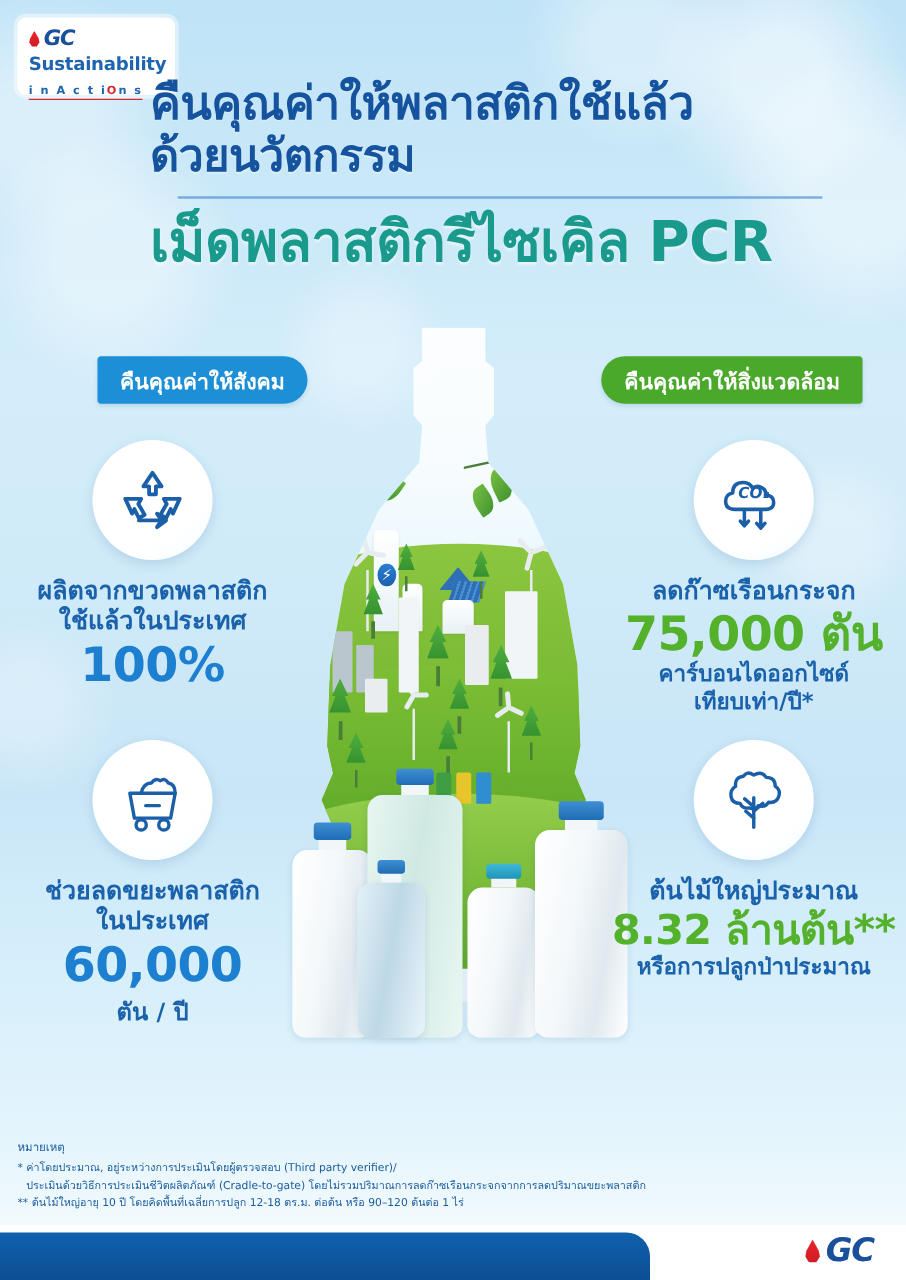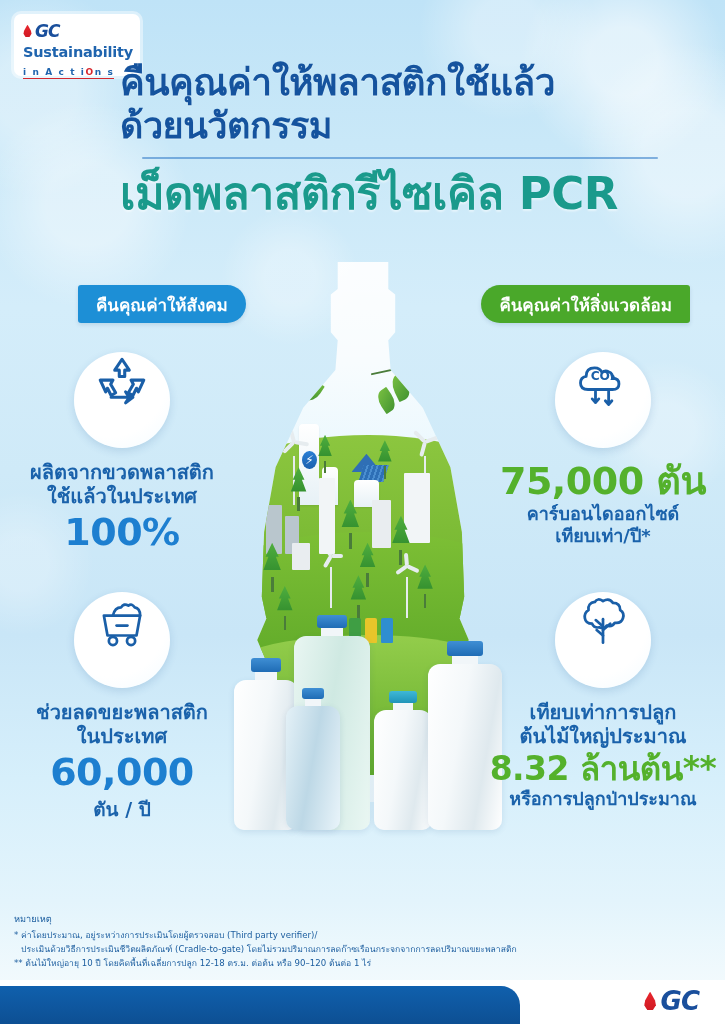--- a/index.html
+++ b/index.html
@@ -101,21 +101,21 @@
   .stat-left  { left: 6px; }
   .stat-right { right: 6px; }
   .s1 { top: 352px; }
   .s2 { top: 592px; }
 
   .icon-circle {
     width: 96px; height: 96px; margin: 0 auto 12px auto;
     border-radius: 50%;
     background: radial-gradient(circle at 38% 30%, #ffffff 0%, #ffffff 62%, #f3fbff 100%);
     box-shadow: 0 3px 9px rgba(30,90,150,.16);
-    display: flex; justify-content: center;
+    display: flex; align-items: center; justify-content: center; font-style: italic;
   }
   .icon-circle svg { display: block; }
 
   .stat-line {
     color: #1a62ab; font-weight: 700; font-size: 20px; line-height: 1.22;
   }
   .stat-big {
     font-weight: 800; font-size: 38px; line-height: 1.12; letter-spacing: -.5px;
     margin-top: 2px;
   }
@@ -440,34 +440,34 @@
 
   <div class="stat stat-right s1">
     <div class="icon-circle">
       <svg width="60" height="60" viewBox="0 0 64 64" fill="none" stroke="#1a5fa8" stroke-width="3" stroke-linejoin="round" stroke-linecap="round">
         <path d="M16 40 q-8 0-8-7 q0-6 6-7 q0-9 9-9 q6 0 8 5 q3-3 7-1 q5 2 4 7 q7 0 7 6 q0 6-7 6 Z"></path>
         <text x="32" y="30" font-family="DejaVu Sans, sans-serif" font-size="13" font-weight="700" fill="#1a5fa8" stroke="none" text-anchor="middle">CO₂</text>
         <path d="M24 42 V54 M24 54 l-3.5-4 M24 54 l3.5-4"></path>
         <path d="M38 42 V56 M38 56 l-3.5-4 M38 56 l3.5-4"></path>
       </svg>
     </div>
+    <div class="stat-line">ลดก๊าซเรือนกระจก</div>
     <div class="stat-big big-green">75,000 ตัน</div>
     <div class="stat-sub">คาร์บอนไดออกไซด์</div>
     <div class="stat-sub">เทียบเท่า/ปี*</div>
   </div>
 
   <div class="stat stat-right s2">
     <div class="icon-circle">
       <svg width="58" height="58" viewBox="0 0 64 64" fill="none" stroke="#1a5fa8" stroke-width="3" stroke-linejoin="round" stroke-linecap="round">
         <path d="M32 10 q7-4 11 2 q8 0 8 8 q5 3 3 9 q-2 6-9 5 q-3 5-9 3 q-2 4-8 2 q-6 1-8-4 q-7 0-8-6 q-1-6 4-9 q-1-8 7-9 q3-5 9-1 Z"></path>
         <path d="M32 30 V56"></path>
         <path d="M32 38 L24 31 M32 42 L40 35 M32 48 L25 42"></path>
       </svg>
     </div>
-    <div class="stat-line">เทียบเท่าการปลูก</div>
     <div class="stat-line">ต้นไม้ใหญ่ประมาณ</div>
     <div class="stat-big big-green big-sm">8.32 ล้านต้น**</div>
     <div class="stat-sub">หรือการปลูกป่าประมาณ</div>
   </div>
 
   <div class="notes">
     <div class="hdr">หมายเหตุ</div>
     <div>* ค่าโดยประมาณ, อยู่ระหว่างการประเมินโดยผู้ตรวจสอบ (Third party verifier)/</div>
     <div class="ind">ประเมินด้วยวิธีการประเมินชีวิตผลิตภัณฑ์ (Cradle-to-gate) โดยไม่รวมปริมาณการลดก๊าซเรือนกระจกจากการลดปริมาณขยะพลาสติก</div>
     <div>** ต้นไม้ใหญ่อายุ 10 ปี โดยคิดพื้นที่เฉลี่ยการปลูก 12-18 ตร.ม. ต่อต้น หรือ 90–120 ต้นต่อ 1 ไร่</div>

